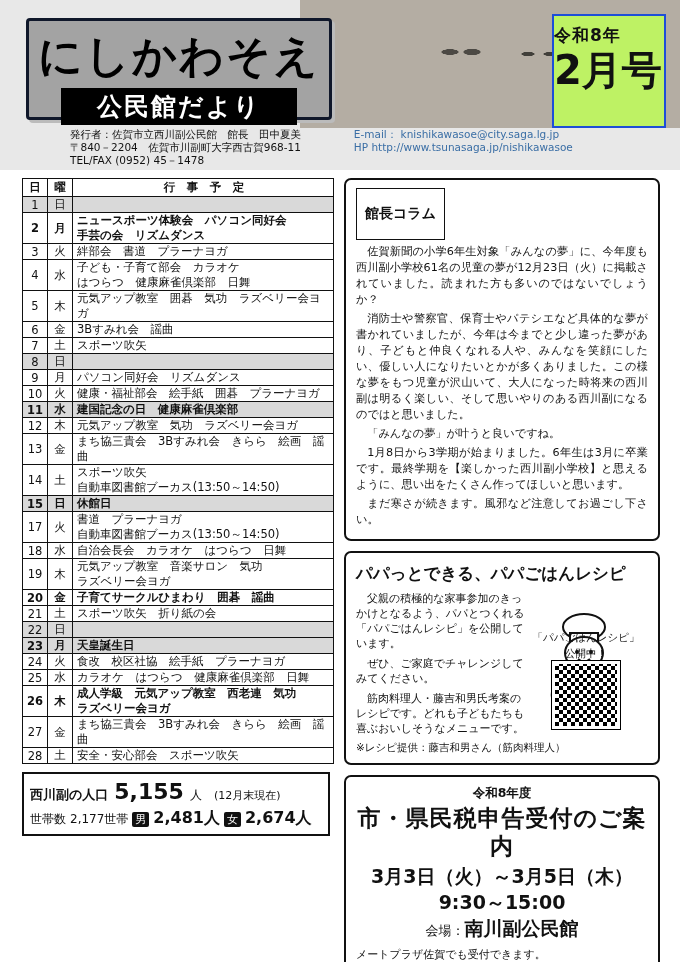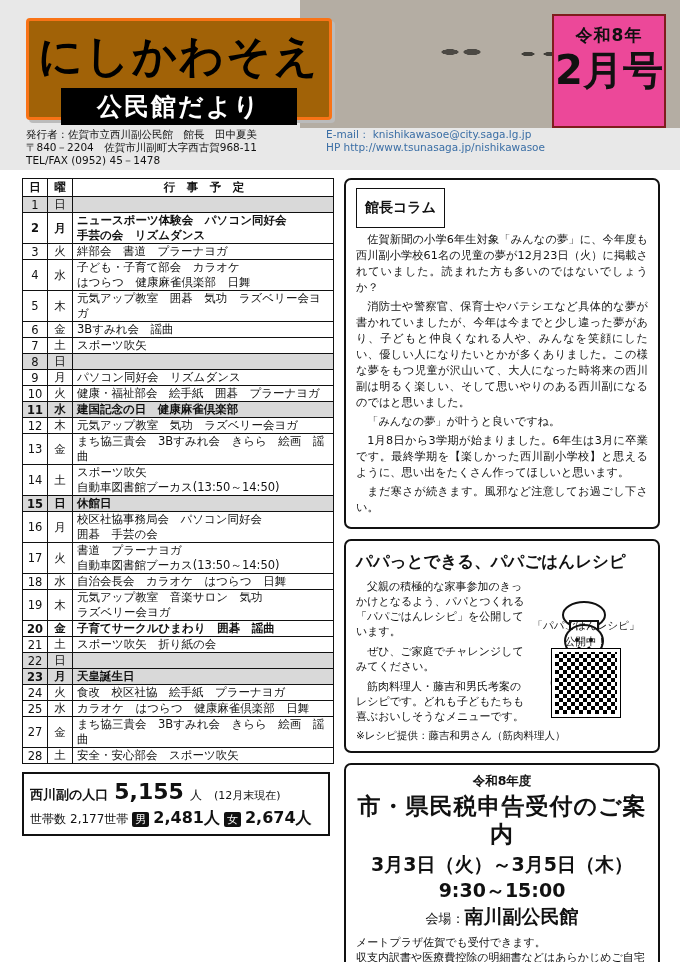--- a/index.html
+++ b/index.html
@@ -32,42 +32,42 @@
     content:"";position:absolute;left:0;top:0;right:0;bottom:0;
     background:
       radial-gradient(ellipse at 150px 52px,#3b3833 0 8px,transparent 9px),
       radial-gradient(ellipse at 172px 52px,#3b3833 0 8px,transparent 9px),
       radial-gradient(ellipse at 228px 54px,#2f2c28 0 6px,transparent 7px),
       radial-gradient(ellipse at 250px 54px,#2f2c28 0 6px,transparent 7px);
     opacity:.85;
   }
   .mast-title-box{
     position:absolute;left:26px;top:18px;width:300px;height:96px;
-    background:#a16207;border:3px solid #f97316;border-radius:4px;
+    background:#a3a3a3;border:3px solid #0f172a;border-radius:4px;
     box-shadow:3px 3px 0 #bbb;
   }
   .mast-title{
     font-family:"DejaVu Sans","Liberation Sans",sans-serif;
     font-weight:bold;font-size:44px;letter-spacing:2px;
     text-align:center;margin-top:6px;color:#000;
   }
   .mast-sub{
     font-weight:bold;font-size:25px;text-align:center;color:#fff;
     background:#000;margin:2px 32px 0 32px;padding:2px 0;letter-spacing:2px;
   }
   .issue-box{
     position:absolute;right:14px;top:14px;width:110px;height:110px;
-    background:#ec4899;border:2px solid #7f1d1d;text-align:center;
+    background:#bef264;border:2px solid #1d4ed8;text-align:left;
   }
   .issue-era{font-size:17px;font-weight:bold;margin-top:8px;letter-spacing:1px;}
   .issue-month{font-size:40px;font-weight:bold;line-height:42px;margin-top:2px;}
   .pubinfo{
     position:absolute;left:26px;top:128px;width:640px;font-size:10.5px;line-height:13px;
   }
-  .pubinfo .r1{display:flex;gap:0;}
+  .pubinfo .r1{display:flex;gap:0;margin-left:44px;}
   .pubinfo .left{width:300px;}
   .pubinfo .right{width:330px;}
   .pubinfo a{color:#3a6ea5;text-decoration:none;}
   
   .left-col{position:absolute;left:22px;top:178px;width:312px;}
   .right-col{position:absolute;left:344px;top:178px;width:316px;}
 
   
   table.sched{border-collapse:collapse;width:312px;font-size:11.5px;}
   table.sched th,table.sched td{border:1px solid #111;padding:0 2px;}
@@ -88,21 +88,21 @@
   .pop-num{font-size:22px;font-weight:bold;}
   .pop-unit{font-size:12px;}
   .pop-date{font-size:11px;margin-left:6px;}
   .pop-r2{display:flex;align-items:baseline;gap:4px;margin-top:4px;font-size:12px;}
   .pop-r2 b{font-size:16px;}
   .badge{display:inline-block;background:#111;color:#fff;font-size:11px;padding:0 3px;border-radius:2px;}
   
   .box{border:2px solid #111;border-radius:7px;box-sizing:border-box;width:316px;padding:8px 10px;}
   .box-head{
     display:inline-block;border:1.5px solid #111;background:#fff;
-    font-size:14px;font-weight:bold;padding:10px 8px;margin-bottom:4px;
+    font-size:14px;font-weight:bold;padding:16px 8px;margin-bottom:4px;
   }
   .col-text{font-size:11.2px;line-height:16px;text-align:justify;}
   .col-text p{margin:0 0 3px 0;text-indent:1em;}
   .box2{margin-top:10px;position:relative;}
   .papa-title{font-size:16.5px;font-weight:bold;text-align:left;margin:2px 0 6px 0;}
   .papa-text{font-size:11px;line-height:15px;width:172px;}
   .papa-text p{margin:0 0 5px 0;text-indent:1em;}
   .qr-wrap{position:absolute;right:12px;bottom:34px;width:120px;text-align:center;}
   .qr{
     width:62px;height:62px;margin:0 auto;
@@ -231,25 +231,20 @@
           <td class="c-day">14</td>
           <td class="c-wd">土</td>
           <td class="c-ev tall">スポーツ吹矢<br>自動車図書館ブーカス(13:50～14:50)</td>
         </tr>
         <tr class="gray">
           <td class="c-day hol">15</td>
           <td class="c-wd hol">日</td>
           <td class="c-ev ev-b">休館日</td>
         </tr>
         <tr>
-          <td class="c-day">16</td>
-          <td class="c-wd">月</td>
-          <td class="c-ev tall">校区社協事務局会　パソコン同好会<br>囲碁　手芸の会</td>
-        </tr>
-        <tr>
           <td class="c-day">17</td>
           <td class="c-wd">火</td>
           <td class="c-ev tall">書道　プラーナヨガ<br>自動車図書館ブーカス(13:50～14:50)</td>
         </tr>
         <tr>
           <td class="c-day">18</td>
           <td class="c-wd">水</td>
           <td class="c-ev">自治会長会　カラオケ　はつらつ　日舞</td>
         </tr>
         <tr>
@@ -279,20 +274,25 @@
         </tr>
         <tr>
           <td class="c-day">24</td>
           <td class="c-wd">火</td>
           <td class="c-ev">食改　校区社協　絵手紙　プラーナヨガ</td>
         </tr>
         <tr>
           <td class="c-day">25</td>
           <td class="c-wd">水</td>
           <td class="c-ev">カラオケ　はつらつ　健康麻雀倶楽部　日舞</td>
+        </tr>
+        <tr>
+          <td class="c-day hol">26</td>
+          <td class="c-wd hol">木</td>
+          <td class="c-ev tall ev-b">成人学級　元気アップ教室　西老連　気功<br>ラズベリー会ヨガ</td>
         </tr>
         <tr>
           <td class="c-day">27</td>
           <td class="c-wd">金</td>
           <td class="c-ev">まち協三貴会　3Bすみれ会　きらら　絵画　謡曲</td>
         </tr>
         <tr>
           <td class="c-day">28</td>
           <td class="c-wd">土</td>
           <td class="c-ev">安全・安心部会　スポーツ吹矢</td>

